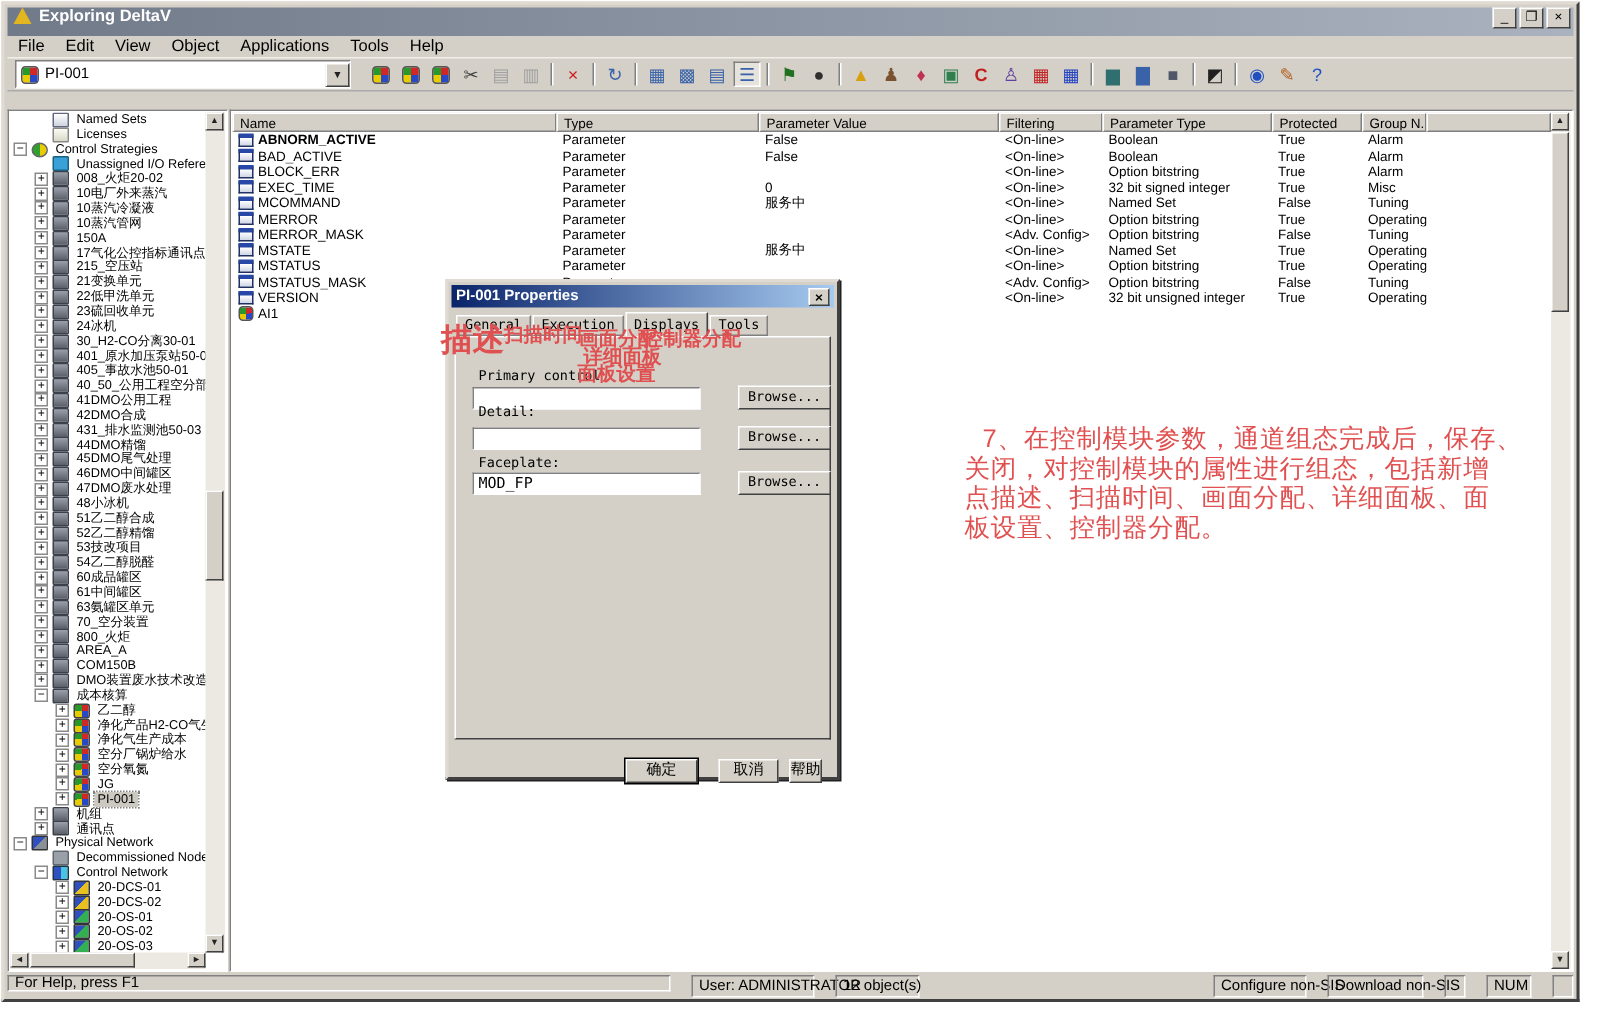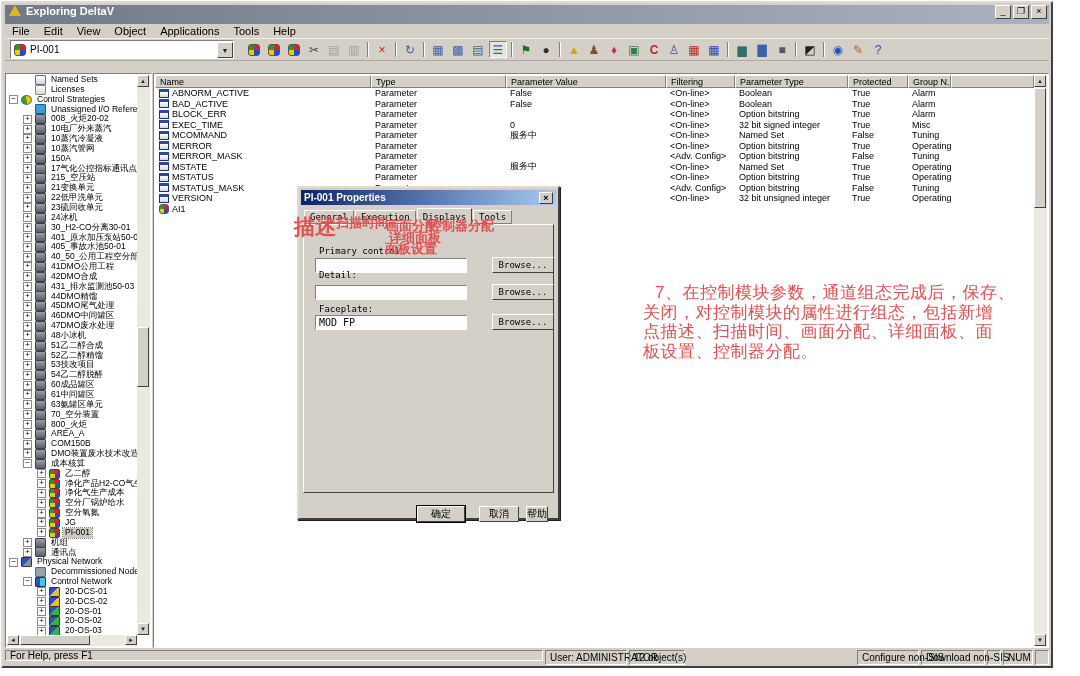--- a/index.html
+++ b/index.html
@@ -72,21 +72,21 @@
 #grid{position:absolute;left:1px;top:1px;right:14px;bottom:1px;overflow:hidden}
 #grid-head{display:flex;height:13px}
 .gh{background:#d4d0c8;border:1px solid;border-color:#fff #808080 #808080 #fff;font-size:9px;
     padding:0 4px;display:flex;align-items:center;flex:none;white-space:nowrap;overflow:hidden}
 .gh.fill{flex:1}
 .grow{display:flex;height:10.5px;align-items:center}
 .gc{padding:0 4px;font-size:9px;white-space:nowrap;overflow:hidden;display:flex;align-items:center;height:100%;flex:none}
 .picon{display:inline-block;width:10px;height:9px;margin-right:3px;flex:none;background:linear-gradient(#fff,#cfd6e4);
        border:1px solid #203060;border-top:3px solid #2848a8}
 
-.statusbar{position:absolute;left:2px;top:647px;right:2px;height:15px;display:flex;gap:2px;font-size:10px}
+.statusbar{position:absolute;left:2px;top:647px;right:2px;height:15px;display:flex;gap:14px;font-size:10px}
 .sc{border:1px solid;border-color:#808080 #fff #fff #808080;padding:0 4px;display:flex;align-items:center;white-space:nowrap}
 .sc.grow{flex:1}
 .gap{width:168px}
 
 .dialog{position:absolute;left:297px;top:186px;width:263px;height:334px;background:#d4d0c8;z-index:50;
         border:2px solid;border-color:#dfdbd3 #404040 #404040 #dfdbd3;box-shadow:1px 1px 0 #202020}
 .dtitle{position:absolute;left:2px;top:2px;right:2px;height:15px;display:flex;align-items:center;
         background:linear-gradient(90deg,#0a246a,#a6caf0);color:#fff;font-size:10px;font-weight:bold;padding:0 3px}
 .dclose{margin-left:auto;width:14px;height:12px;background:#d4d0c8;border:1px solid;border-color:#fff #404040 #404040 #fff;
         color:#000;font-size:9px;line-height:10px;text-align:center}
@@ -495,21 +495,21 @@
           <span class="gh" style="width: 135px;">Type</span>
           <span class="gh" style="width: 160px;">Parameter Value</span>
           <span class="gh" style="width: 69px;">Filtering</span>
           <span class="gh" style="width: 113px;">Parameter Type</span>
           <span class="gh" style="width: 60px;">Protected</span>
           <span class="gh" style="width: 43px;">Group N...</span>
           <span class="gh fill"></span>
         </div>
       <div id="grid-body">
           <div class="grow">
-            <span class="gc" style="width: 216px;">
+            <span class="gc" style="width: 216px; font-weight: bold;">
               <span class="picon"></span>
               <span>ABNORM_ACTIVE</span>
             </span>
             <span class="gc" style="width: 135px;">Parameter</span>
             <span class="gc" style="width: 160px;">False</span>
             <span class="gc" style="width: 69px;">&lt;On-line&gt;</span>
             <span class="gc" style="width: 113px;">Boolean</span>
             <span class="gc" style="width: 60px;">True</span>
             <span class="gc" style="width: 43px;">Alarm</span>
           </div>

